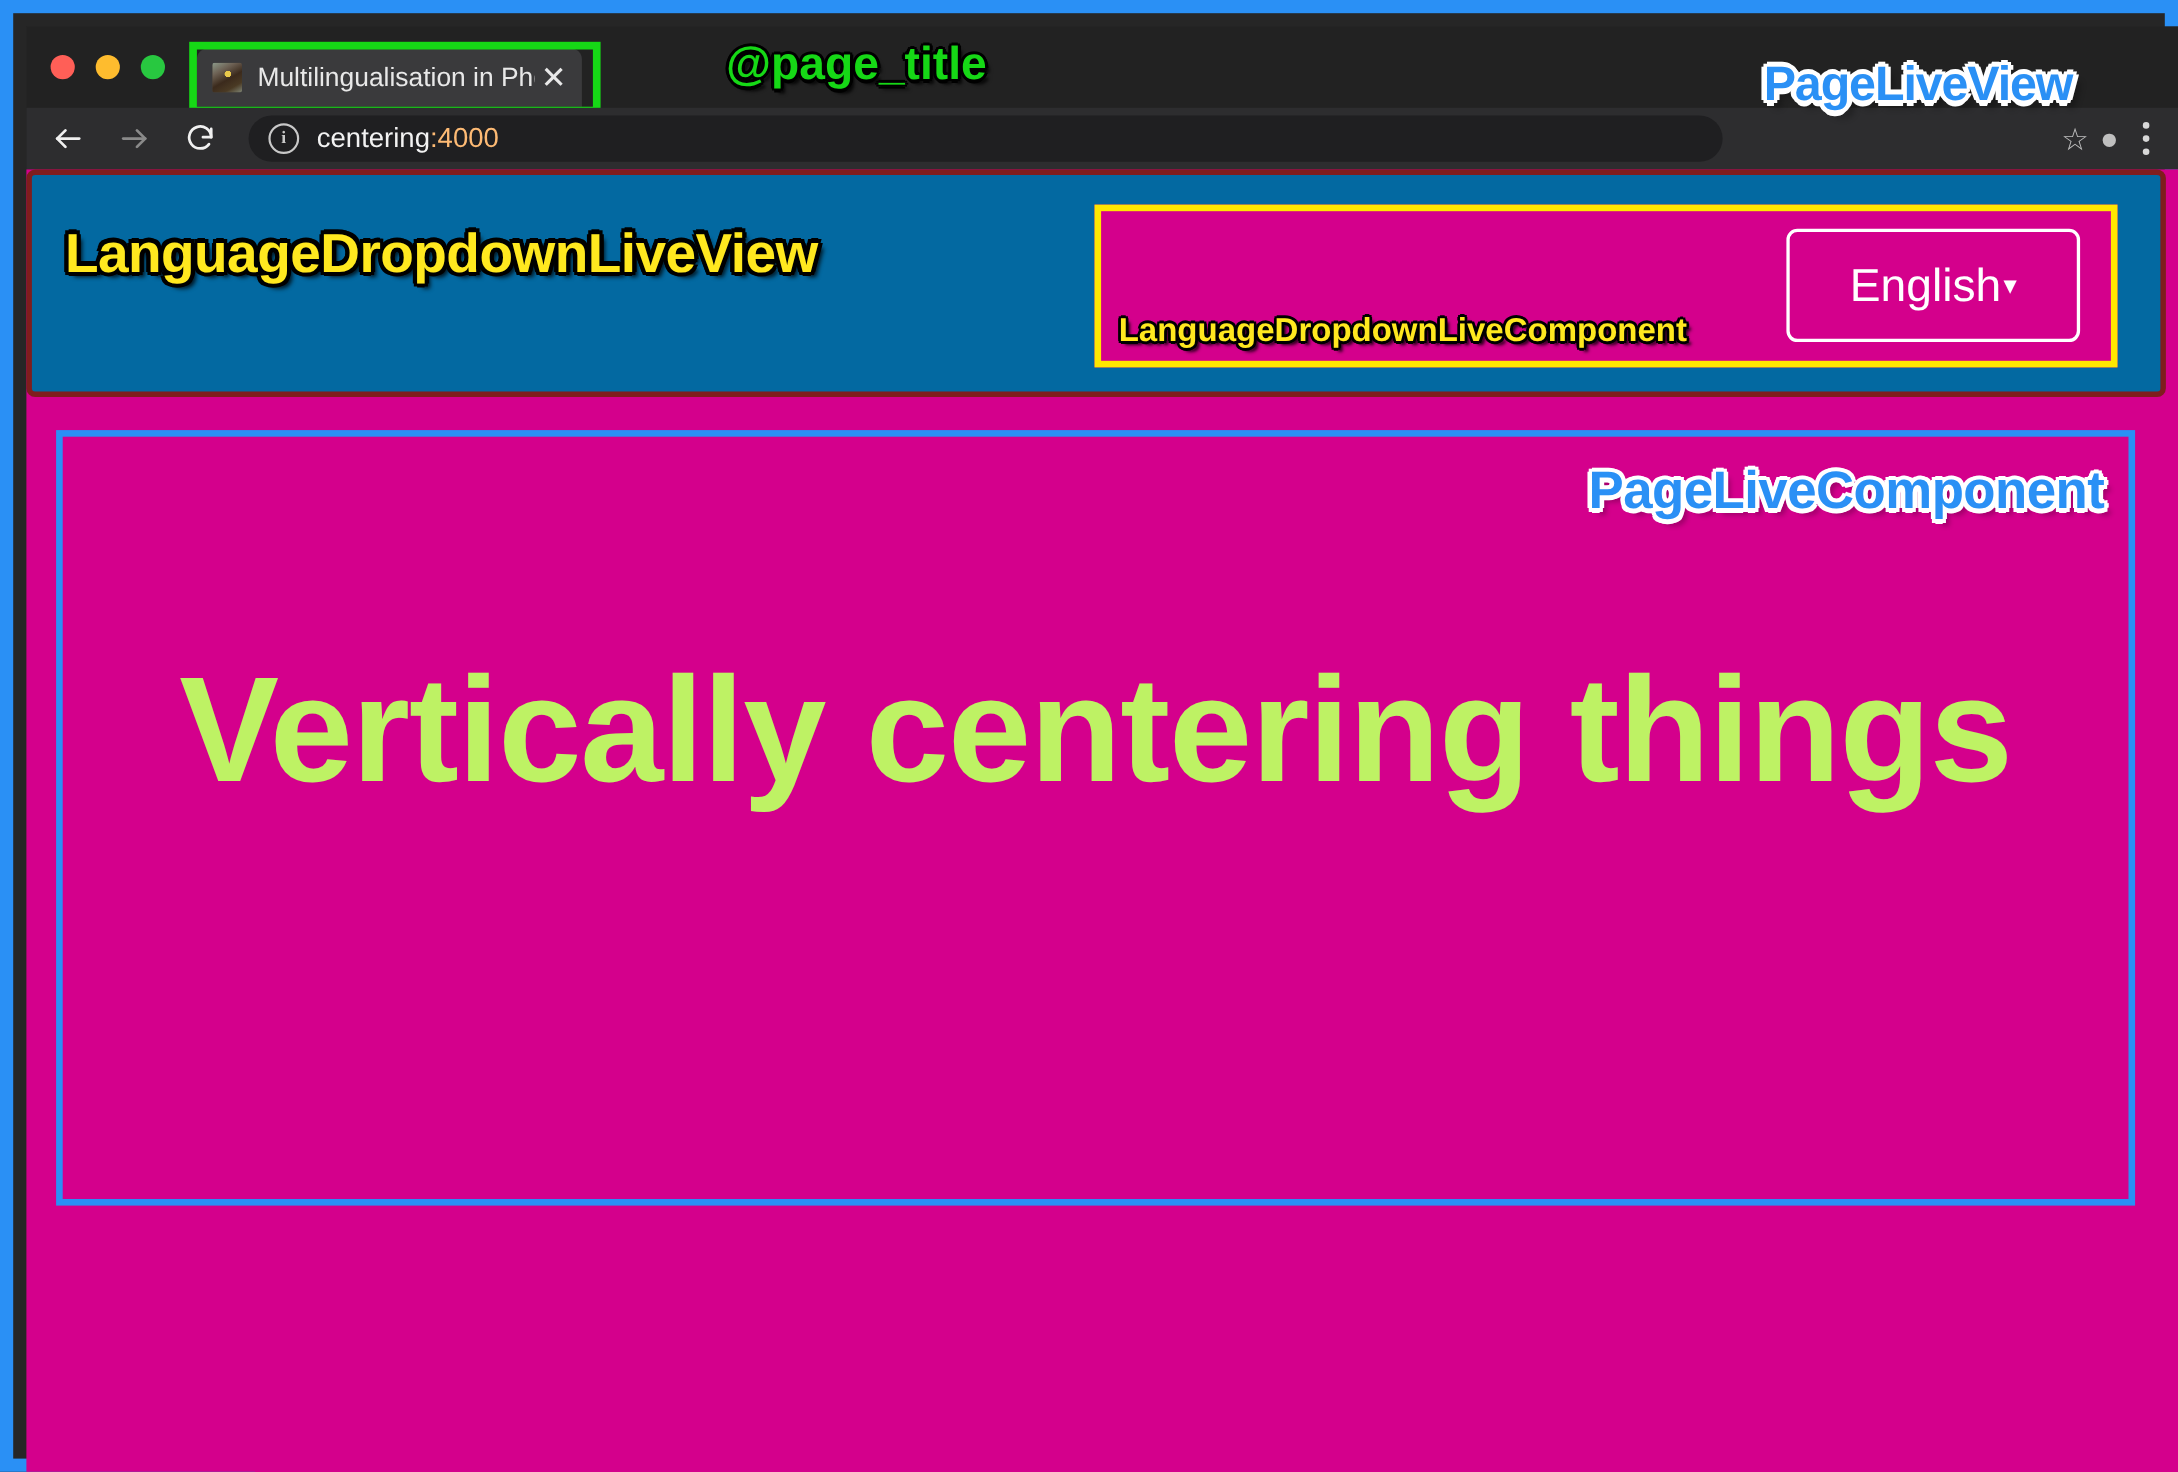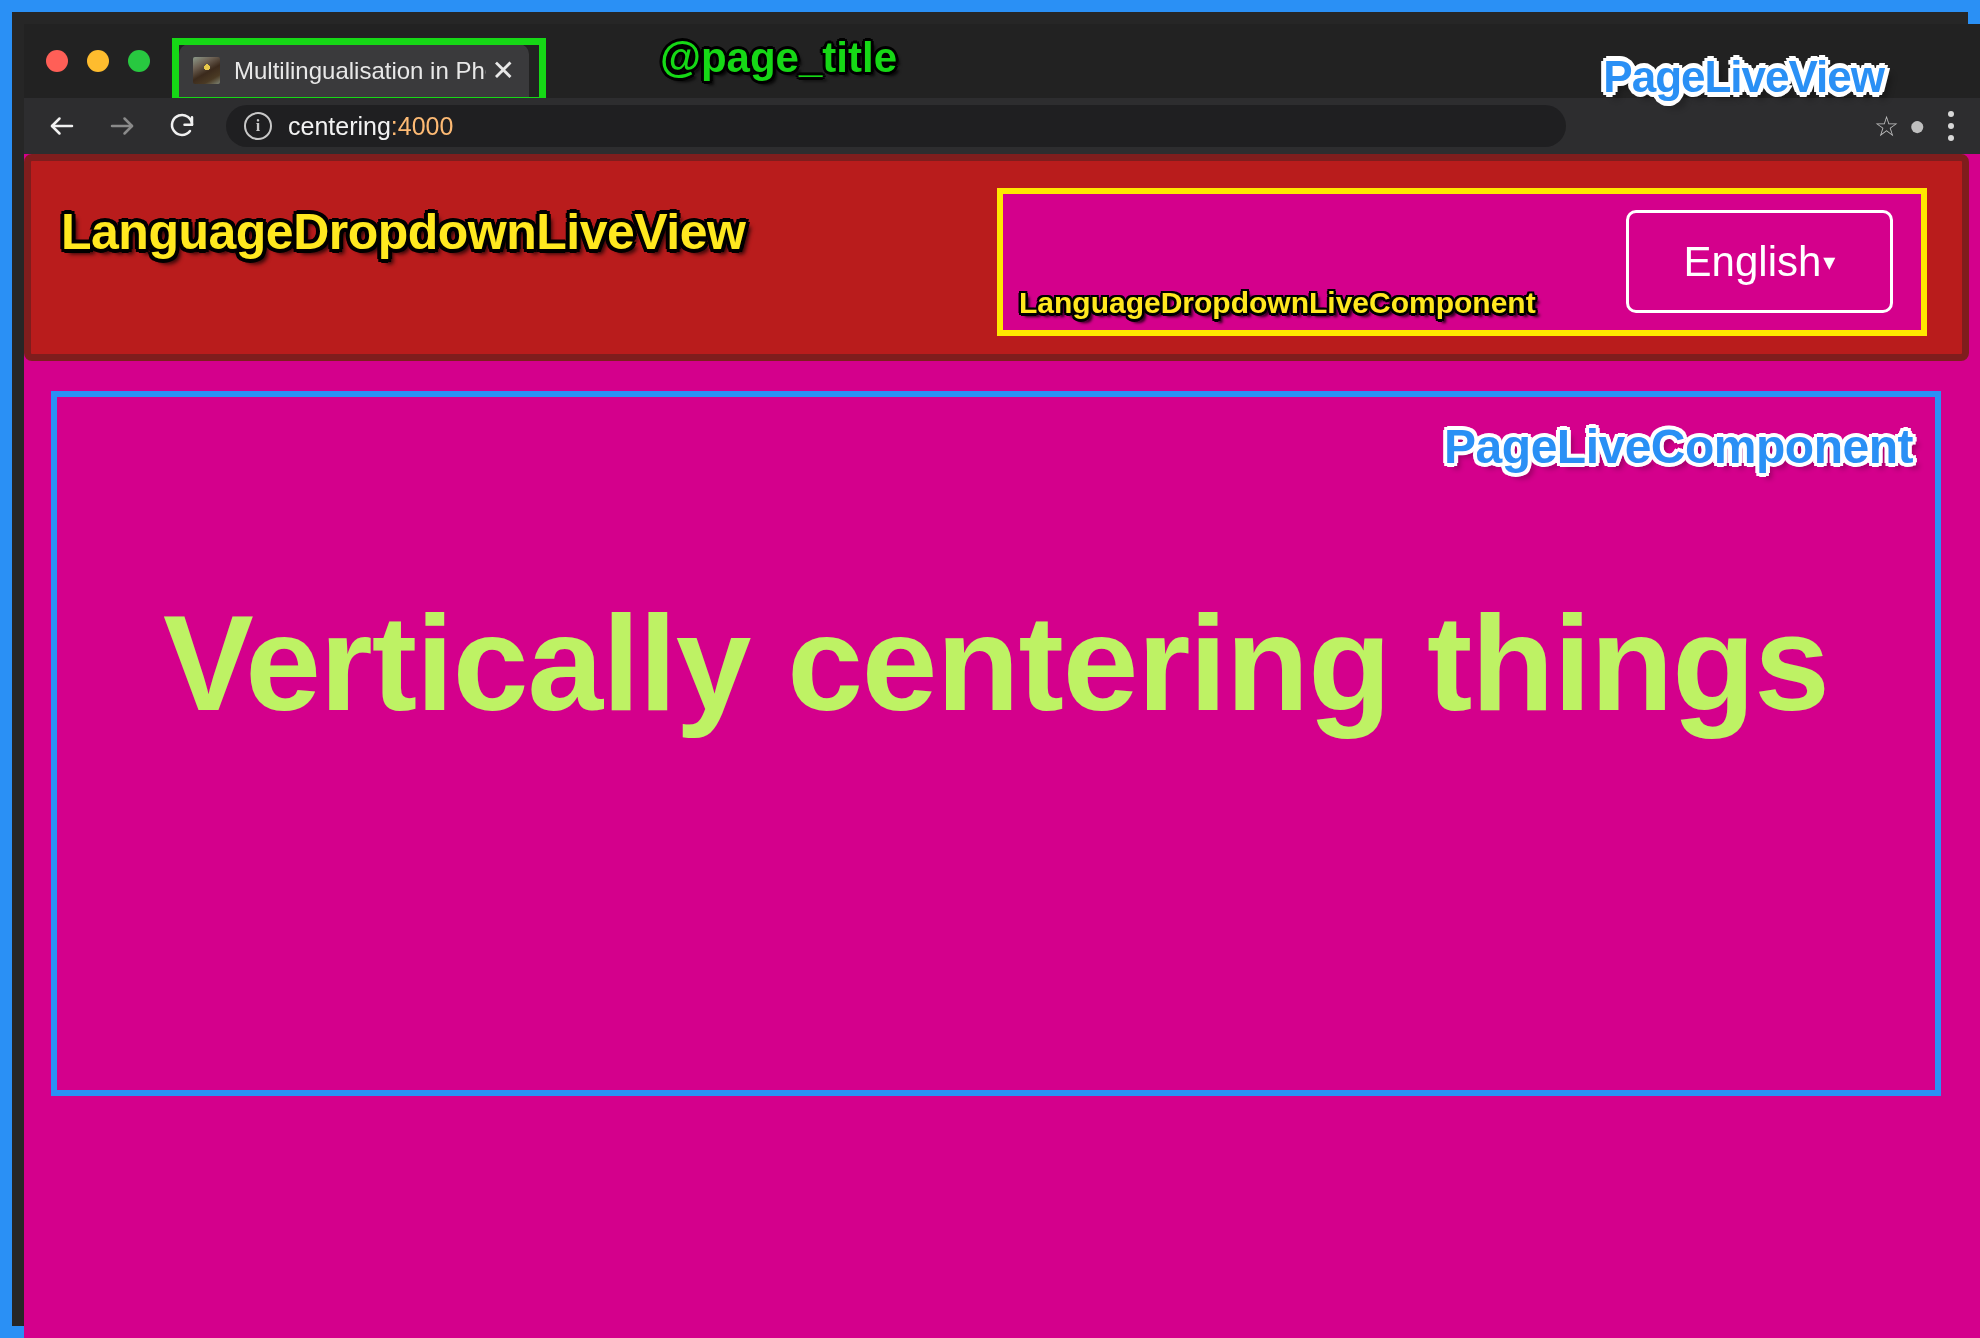--- a/index.html
+++ b/index.html
@@ -173,23 +173,23 @@
     height: 1184px;
     background: #d4008c;
   }
 
   
   .lang-liveview-box {
     position: absolute;
     left: 0px; top: 0px;
     width: 1945px; height: 207px;
     box-sizing: border-box;
-    border: 7px solid #7f1d1d;
+    border: 5px solid #7f1d1d;
     border-radius: 8px;
-    background: #b91c1c;
+    background: #0369a1;
   }
   .lang-liveview-label {
     position: absolute;
     left: 30px; top: 42px;
     font-size: 50px;
     font-weight: bold;
     color: #ffe81f;
     letter-spacing: -0.5px;
     white-space: nowrap;
     text-shadow:

